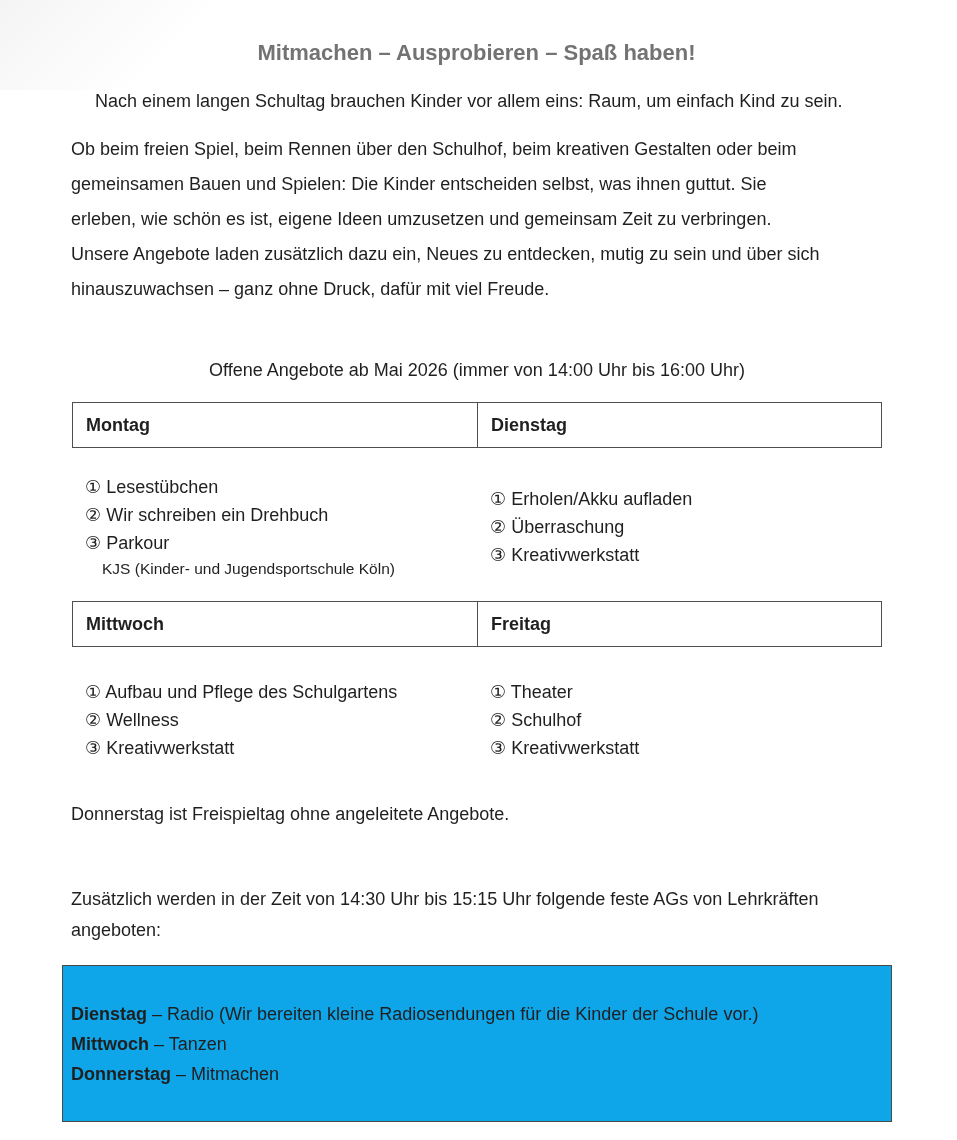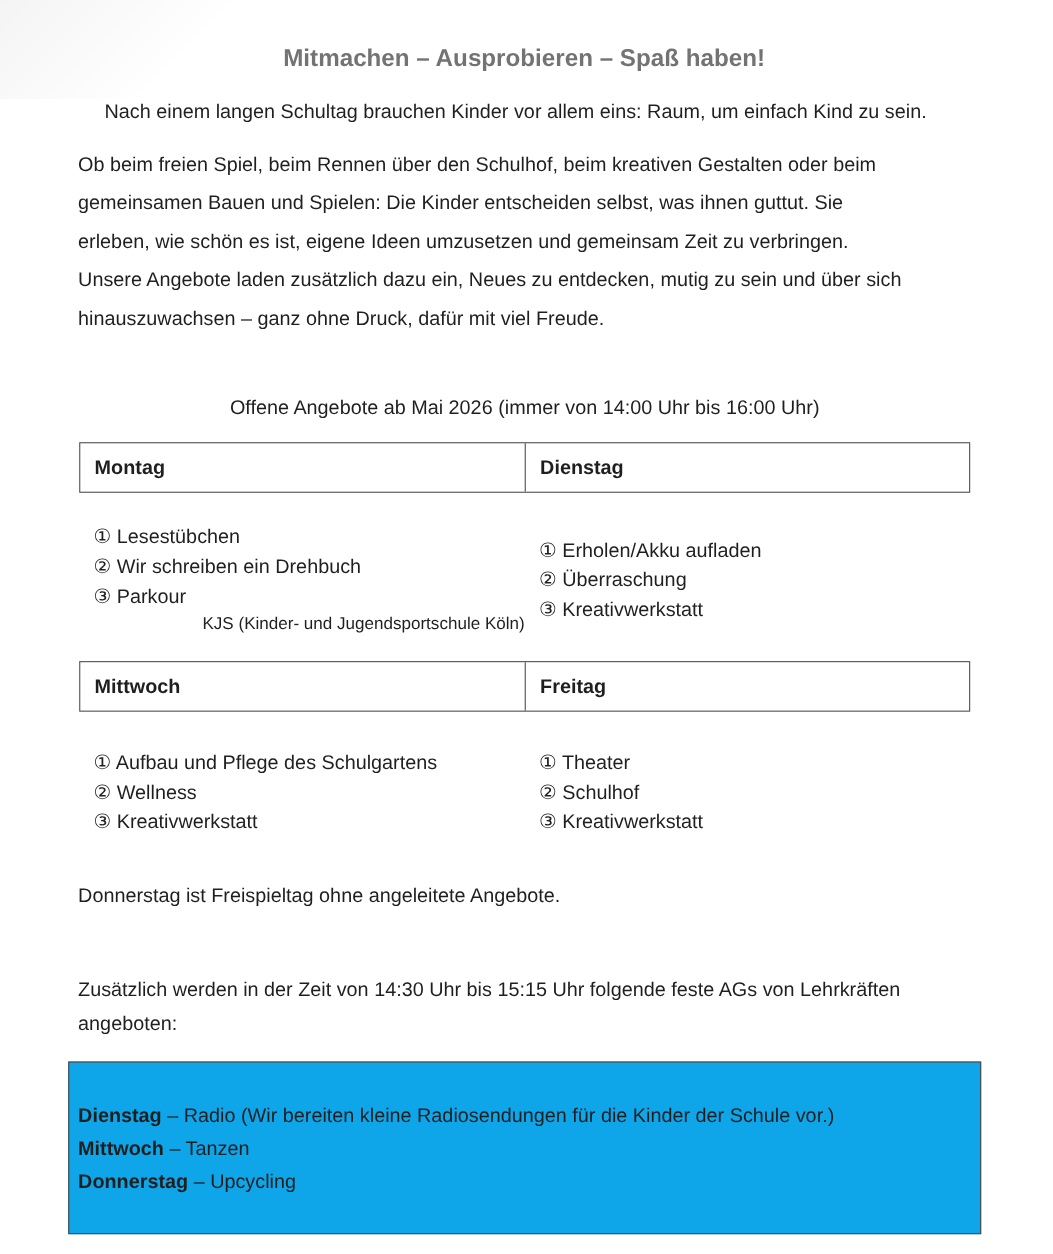--- a/index.html
+++ b/index.html
@@ -71,23 +71,23 @@
     width: 50%;
     display: flex;
     flex-direction: column;
     justify-content: center;
     padding-left: 13px;
   }
   .li { line-height: 27px; white-space: nowrap; }
   .li .num { font-family: "DejaVu Sans", sans-serif; font-size: 18px; }
   .note {
     line-height: 24px;
+    margin-left: 17px;
     font-size: 15.5px;
     white-space: nowrap;
-    text-align: right;
   }
   .ag-box {
     position: absolute;
     top: 965px; left: 62px;
     width: 830px; height: 157px;
     border: 1.5px solid #4a4a4a;
     padding: 33px 0 0 8px;
     background: #0ea5e9;
   }
   .ag-line { line-height: 30px; white-space: nowrap; }
@@ -161,16 +161,16 @@
   </div>
 
   <div class="block pos-ag">
     <div class="line">Zusätzlich werden in der Zeit von 14:30 Uhr bis 15:15 Uhr folgende feste AGs von Lehrkräften</div>
     <div class="line">angeboten:</div>
   </div>
 
   <div class="ag-box">
     <div class="ag-line"><b>Dienstag</b> <span>– Radio (Wir bereiten kleine Radiosendungen für die Kinder der Schule vor.)</span></div>
     <div class="ag-line"><b>Mittwoch</b> <span>– Tanzen</span></div>
-    <div class="ag-line"><b>Donnerstag</b> <span>– Upcycling</span></div>
+    <div class="ag-line"><b>Donnerstag</b> <span>– Mitmachen</span></div>
   </div>
 
 </div>
 
 </body></html>

